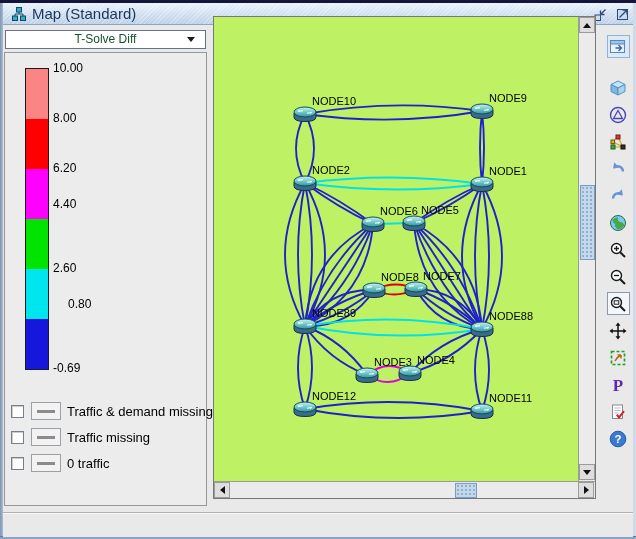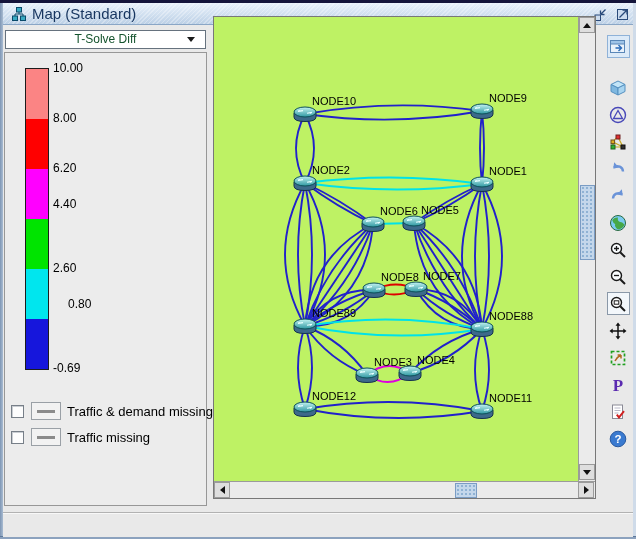--- a/index.html
+++ b/index.html
@@ -126,20 +126,27 @@
           <div class="line"></div>
         </div>
       <div class="toggle-label">Traffic &amp; demand missing</div>
     </div>
     <div class="toggle-row" style="top:374px">
       <div class="checkbox"></div>
       <div class="swatch">
           <div class="line"></div>
         </div>
       <div class="toggle-label">Traffic missing</div>
+    </div>
+    <div class="toggle-row" style="top:400px">
+      <div class="checkbox"></div>
+      <div class="swatch">
+          <div class="line"></div>
+        </div>
+      <div class="toggle-label">0 traffic</div>
     </div>
   </div>
 
   <div class="map-area">
     <svg class="graph-svg" id="graph" width="364" height="464" viewBox="0 0 364 464">
         <defs>
           <linearGradient id="tealg" x1="0" y1="0" x2="0" y2="1">
             <stop offset="0%" stop-color="#C4F4F2"></stop>
             <stop offset="100%" stop-color="#2F98A2"></stop>
           </linearGradient>

